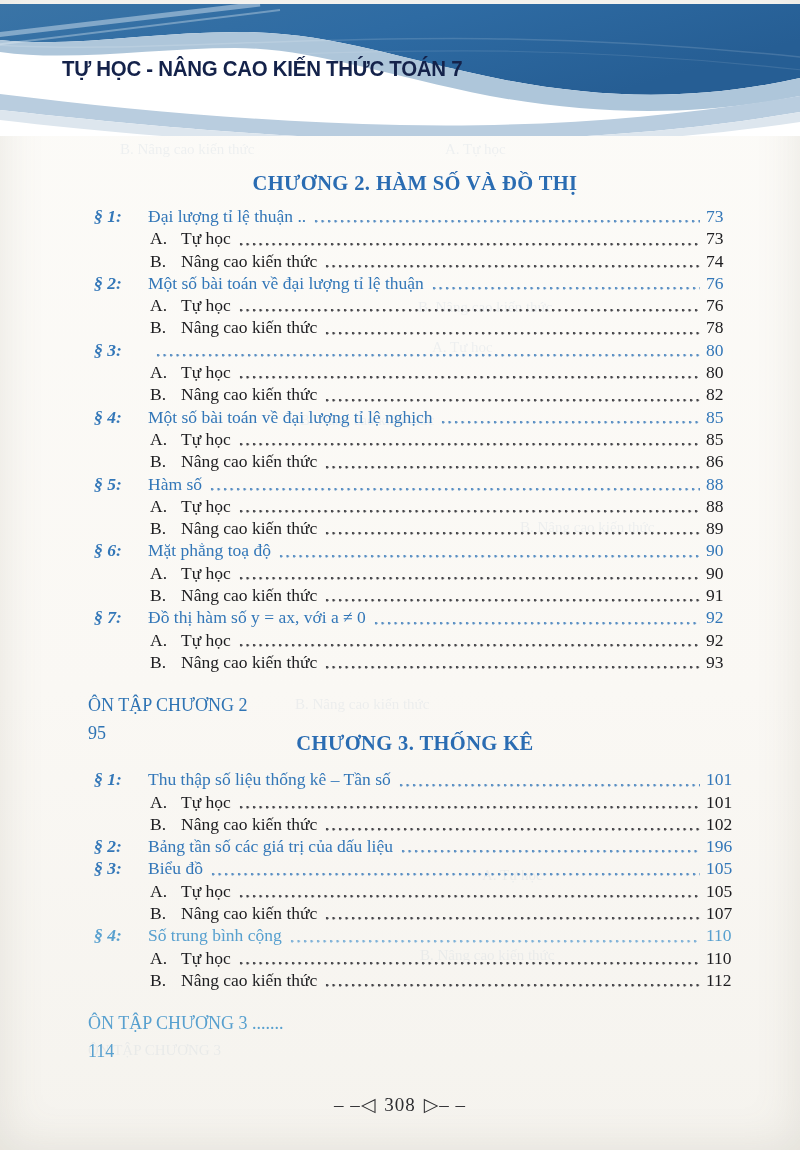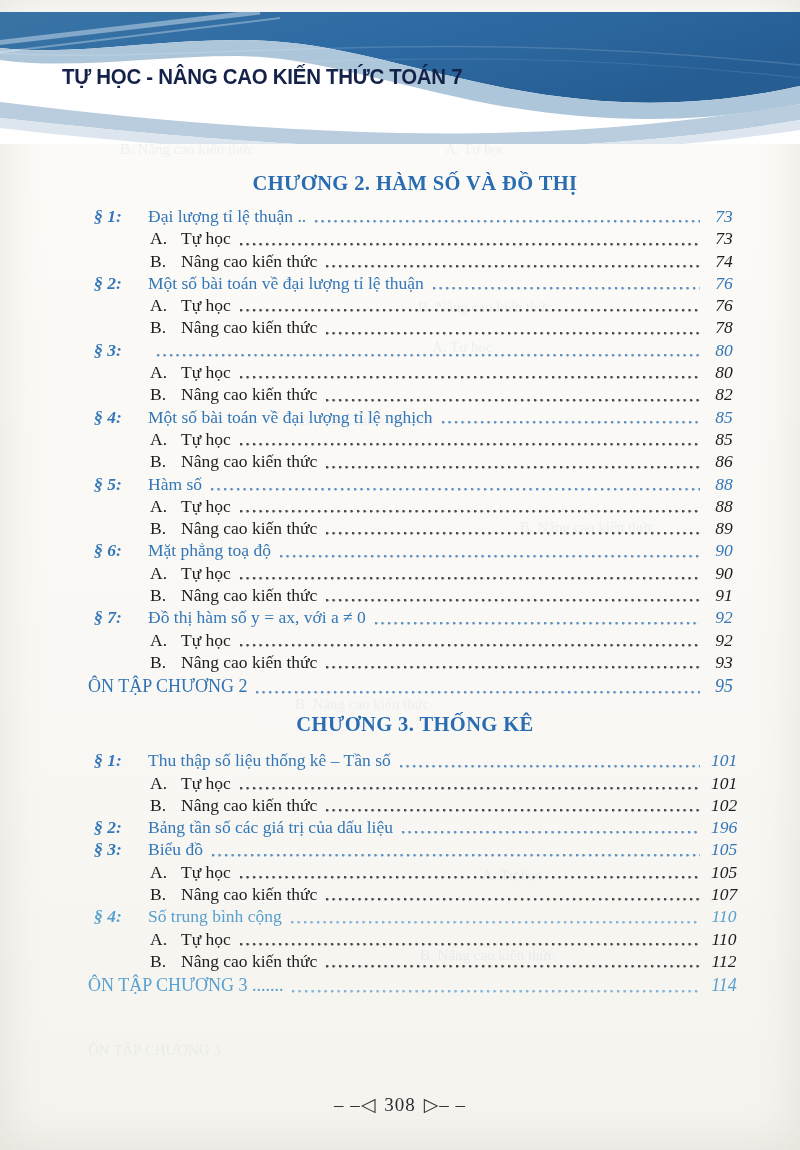--- a/index.html
+++ b/index.html
@@ -8,21 +8,21 @@
     background:#e8e6e1;
     font-family:"Liberation Serif","DejaVu Serif",serif;
   }
   .page{
     position:relative;width:800px;height:1150px;overflow:hidden;
     background:linear-gradient(180deg,#fcfbf8 0%,#faf8f4 60%,#f5f3ee 100%);
     box-shadow:inset 0 0 46px rgba(115,105,88,.14);
   }
 
   
-  .header{position:absolute;top:12px;left:0;width:701px;height:132px;}
+  .header{position:absolute;top:4px;left:0;width:701px;height:132px;}
   .header svg{display:block;}
   .header-title{
     position:absolute;left:62px;top:52px;
     font-family:"Liberation Sans","DejaVu Sans",sans-serif;
     font-weight:bold;font-size:22px;color:#14224a;
     letter-spacing:-0.3px;transform:scaleX(.93);transform-origin:left center;
     white-space:nowrap;
   }
 
   
@@ -32,32 +32,32 @@
     color:#2a6cb2;letter-spacing:.4px;margin:0 0 9px 0;white-space:nowrap;
   }
   .chapter-heading.gap-top{margin-top:13px;margin-bottom:12px;}
 
   .row{display:flex;align-items:baseline;font-size:17.5px;line-height:22.3px;height:22.3px;white-space:nowrap;}
   .section-row{color:#3377b8;}
   .secnum{flex:0 0 54px;padding-left:6px;font-style:italic;font-weight:bold;}
   .sub-row{color:#1d1d20;padding-left:62px;}
   .sublabel{flex:0 0 31px;}
   .title{white-space:nowrap;}
-  .pg{flex:0 0 36px;text-align:center;font-style:italic;}
+  .pg{flex:0 0 36px;text-align:left;}
 
   .leader{
     flex:1;height:4px;align-self:flex-end;margin:0 6px 4px 8px;
     background-image:radial-gradient(circle at 2px 2.2px,var(--dot) 1.2px,transparent 1.55px);
     background-size:6.5px 4px;background-repeat:repeat-x;background-position:left bottom;
   }
   .section-row .leader{--dot:#5a8fc3;}
   .sub-row .leader{--dot:#46464a;}
   .review-row .leader{--dot:#5a8fc3;}
 
-  .review-row{color:#2f74b4;font-size:18px;height:24px;line-height:24px;margin-top:1px;}
+  .review-row{color:#2f74b4;font-size:18px;height:24px;line-height:24px;margin-top:20px;flex-direction:column;}
   .tone-light{color:#58a0cf;}
   .tone-light .leader{--dot:#7fb2d8;}
 
   
   .ghost{
     position:absolute;font-size:15px;color:#3f6e9e;opacity:.07;
     filter:blur(.6px);white-space:nowrap;pointer-events:none;
   }
 
   

